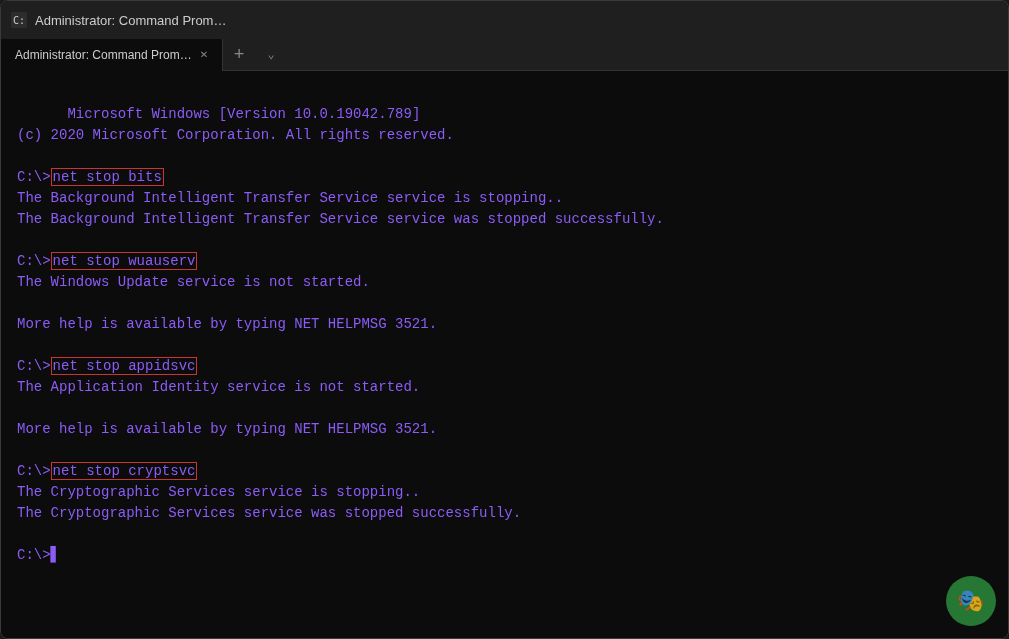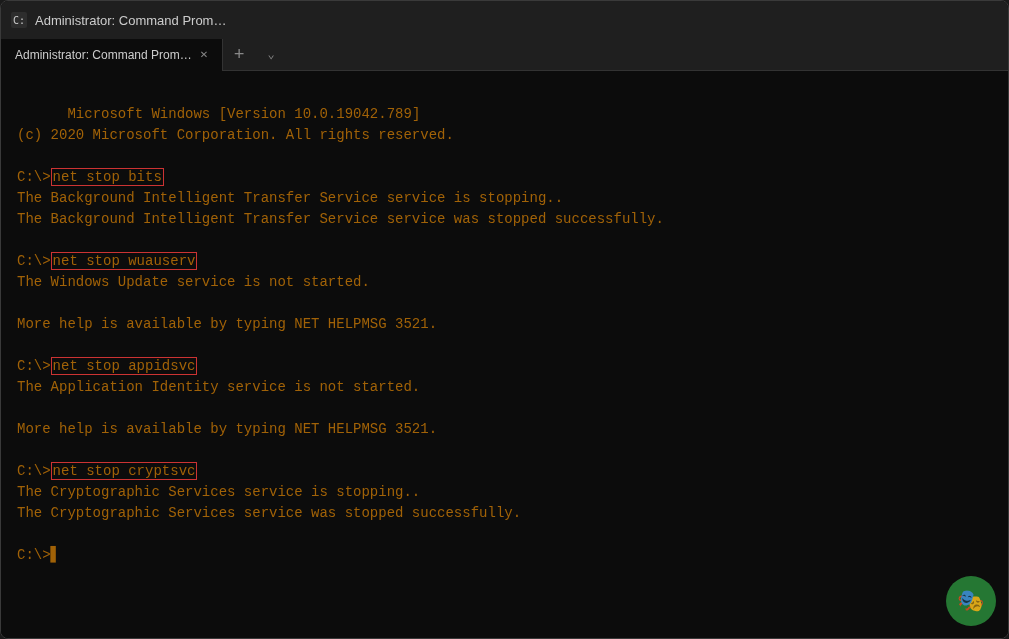--- a/index.html
+++ b/index.html
@@ -117,21 +117,21 @@
 
     .terminal-body {
       flex: 1;
       background: #0c0c0c;
       padding: 12px 16px;
       overflow-y: auto;
       position: relative;
     }
 
     .terminal-text {
-      color: #a16207;
+      color: #8b5cf6;
       font-size: 14px;
       line-height: 1.5;
       white-space: pre;
       font-family: 'Courier New', Courier, monospace;
     }
 
     .cmd-highlight {
       border: 1.5px solid #cc3333;
       display: inline;
       padding: 0 1px;

